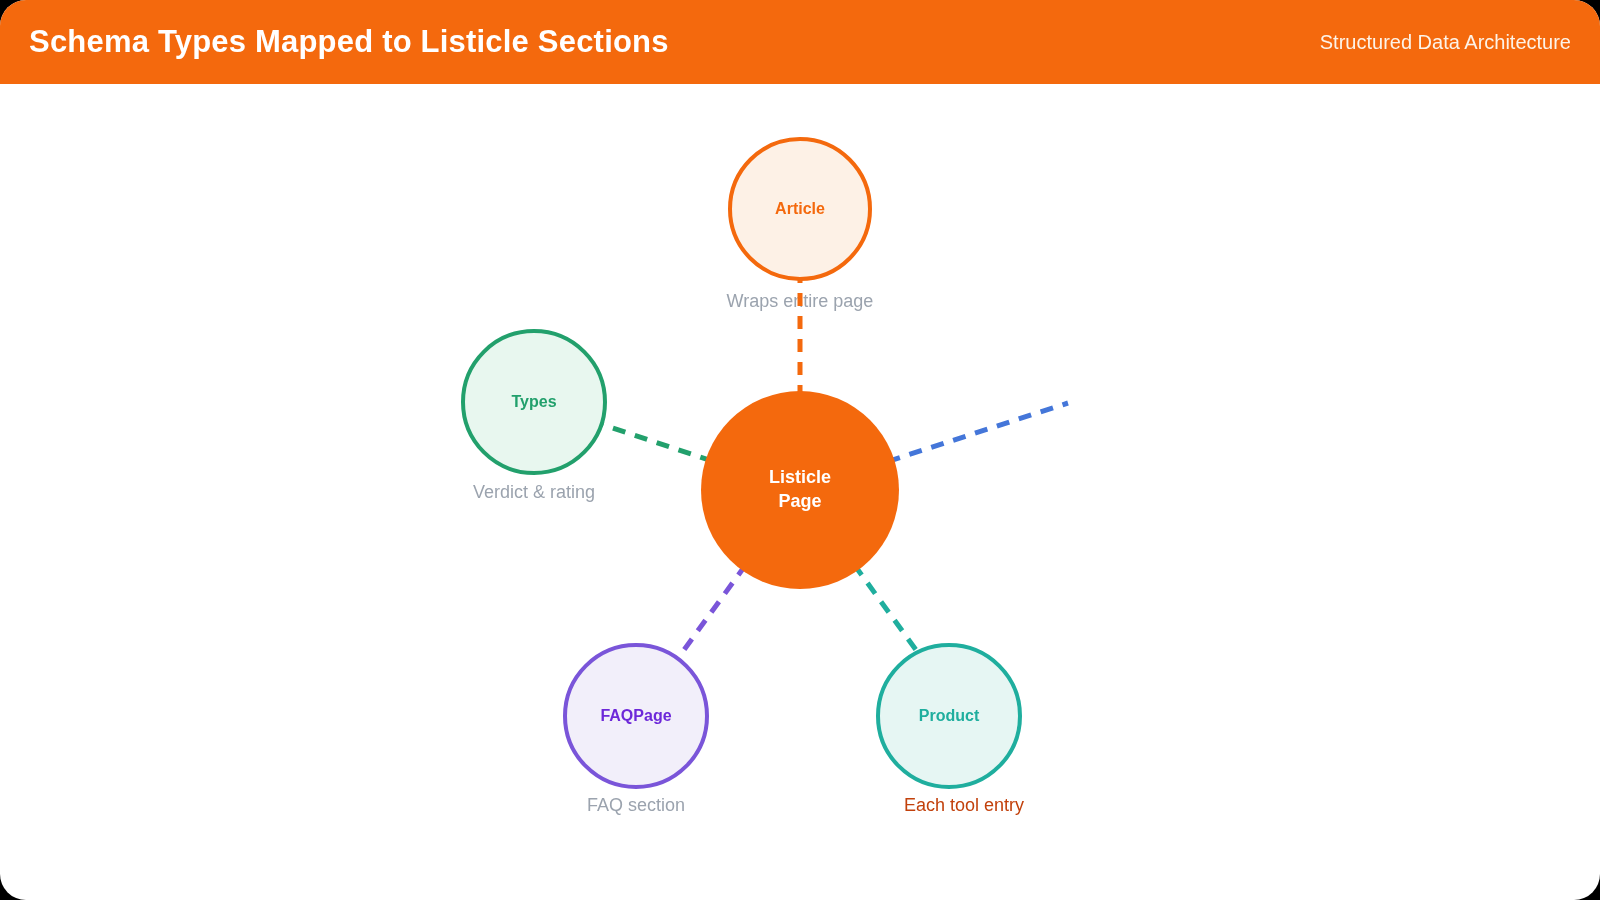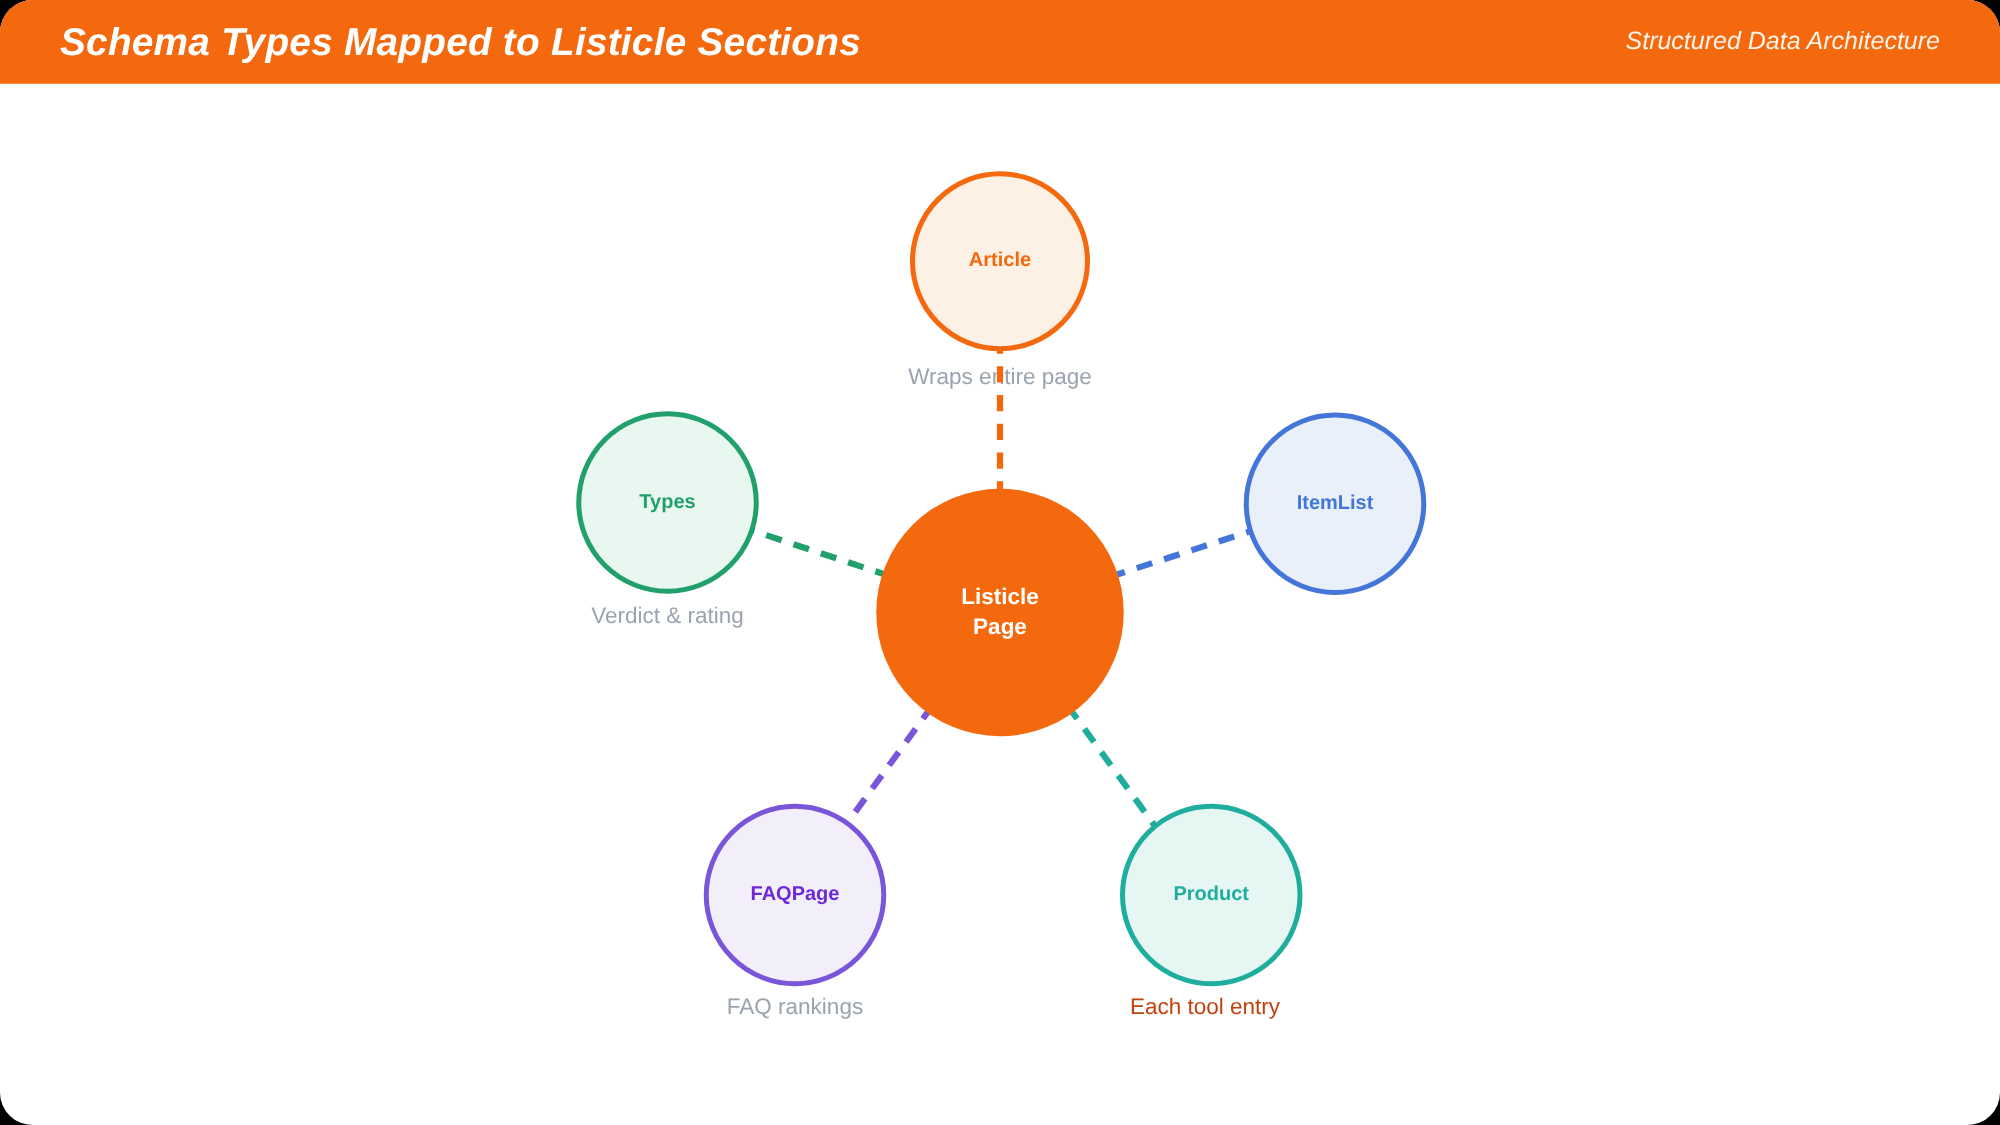--- a/index.html
+++ b/index.html
@@ -11,26 +11,25 @@
   .canvas {
     position: relative;
     width: 1600px; height: 900px;
     background: #ffffff;
     border-radius: 26px;
     overflow: hidden;
   }
   
   .header {
     position: absolute; top: 0; left: 0; right: 0;
-    height: 67px;
+    height: 84px;
     display: flex; align-items: center; justify-content: space-between;
-    padding: 0 48px;
+    padding: 0 29px;
     box-sizing: border-box;
     z-index: 5;
-    font-style: italic;
   }
   .header-title {
     font-size: 31px; font-weight: 700; color: #ffffff;
     letter-spacing: 0.2px;
   }
   .header-subtitle {
     font-size: 20px; font-weight: 400; color: #fdf3e8;
   }
   
   svg.connectors {
@@ -53,21 +52,21 @@
   }
   .node.satellite { border-style: solid; border-width: 4px; }
   .node-label { font-size: 16px; font-weight: 700; }
   .node.center-node {
     left: 701px; top: 391px; width: 198px; height: 198px;
     color: #ffffff;
   }
   .center-label-line { font-size: 18px; font-weight: 700; line-height: 1.32; }
   #node-article  { left: 728px; top: 137px; width: 144px; height: 144px; }
   #node-itemlist { left: 995px; top: 330px; width: 146px; height: 146px; }
-  #node-product  { left: 896px; top: 643px; width: 146px; height: 146px; align-items: center; }
+  #node-product  { left: 876px; top: 643px; width: 146px; height: 146px; align-items: center; }
   #node-faqpage  { left: 563px; top: 643px; width: 146px; height: 146px; }
   #node-review   { left: 461px; top: 329px; width: 146px; height: 146px; }
   
   .caption {
     position: absolute;
     width: 300px;
     text-align: center;
     font-size: 18px;
     z-index: 1;
   }
@@ -90,33 +89,30 @@
   <svg class="connectors" width="1600" height="900" viewBox="0 0 1600 900">
     <line x1="800" y1="490" x2="800" y2="209" stroke="#F4690D"></line>
     <line x1="800" y1="490" x2="1068" y2="403" stroke="#4476D9"></line>
     <line x1="800" y1="490" x2="964" y2="716" stroke="#1FAE9E"></line>
     <line x1="800" y1="490" x2="636" y2="716" stroke="#7A55D9"></line>
     <line x1="800" y1="490" x2="534" y2="402" stroke="#22A06C"></line>
   </svg>
 
   <div class="caption" id="caption-article" style="color: rgb(155, 163, 174);">Wraps entire page</div>
   <div class="caption" id="caption-product" style="color: #c2410c;">Each tool entry</div>
-  <div class="caption" id="caption-faqpage" style="color: rgb(155, 163, 174);">FAQ rankings</div>
+  <div class="caption" id="caption-faqpage" style="color: rgb(155, 163, 174);">FAQ section</div>
   <div class="caption" id="caption-review" style="color: rgb(155, 163, 174);">Verdict &amp; rating</div>
 
   <div class="node center-node" style="background: rgb(244, 105, 13); color: rgb(255, 255, 255);">
     <span class="center-label-line">Listicle</span>
     <span class="center-label-line">Page</span>
   </div>
 
   <div class="node satellite" id="node-article" style="border-color: rgb(244, 105, 13); background: rgb(253, 241, 230); color: rgb(244, 105, 13);">
     <span class="node-label">Article</span>
-  </div>
-  <div class="node satellite" id="node-itemlist" style="border-color: rgb(68, 118, 217); background: rgb(233, 240, 250); color: rgb(68, 118, 217);">
-    <span class="node-label">ItemList</span>
   </div>
   <div class="node satellite" id="node-product" style="border-color: rgb(31, 174, 158); background: rgb(230, 246, 243); color: rgb(31, 174, 158);">
     <span class="node-label">Product</span>
   </div>
   <div class="node satellite" id="node-faqpage" style="border-color: rgb(122, 85, 217); background: rgb(242, 239, 250); color: #6d28d9;">
     <span class="node-label">FAQPage</span>
   </div>
   <div class="node satellite" id="node-review" style="border-color: rgb(34, 160, 108); background: rgb(232, 247, 239); color: rgb(34, 160, 108);">
     <span class="node-label">Types</span>
   </div>

